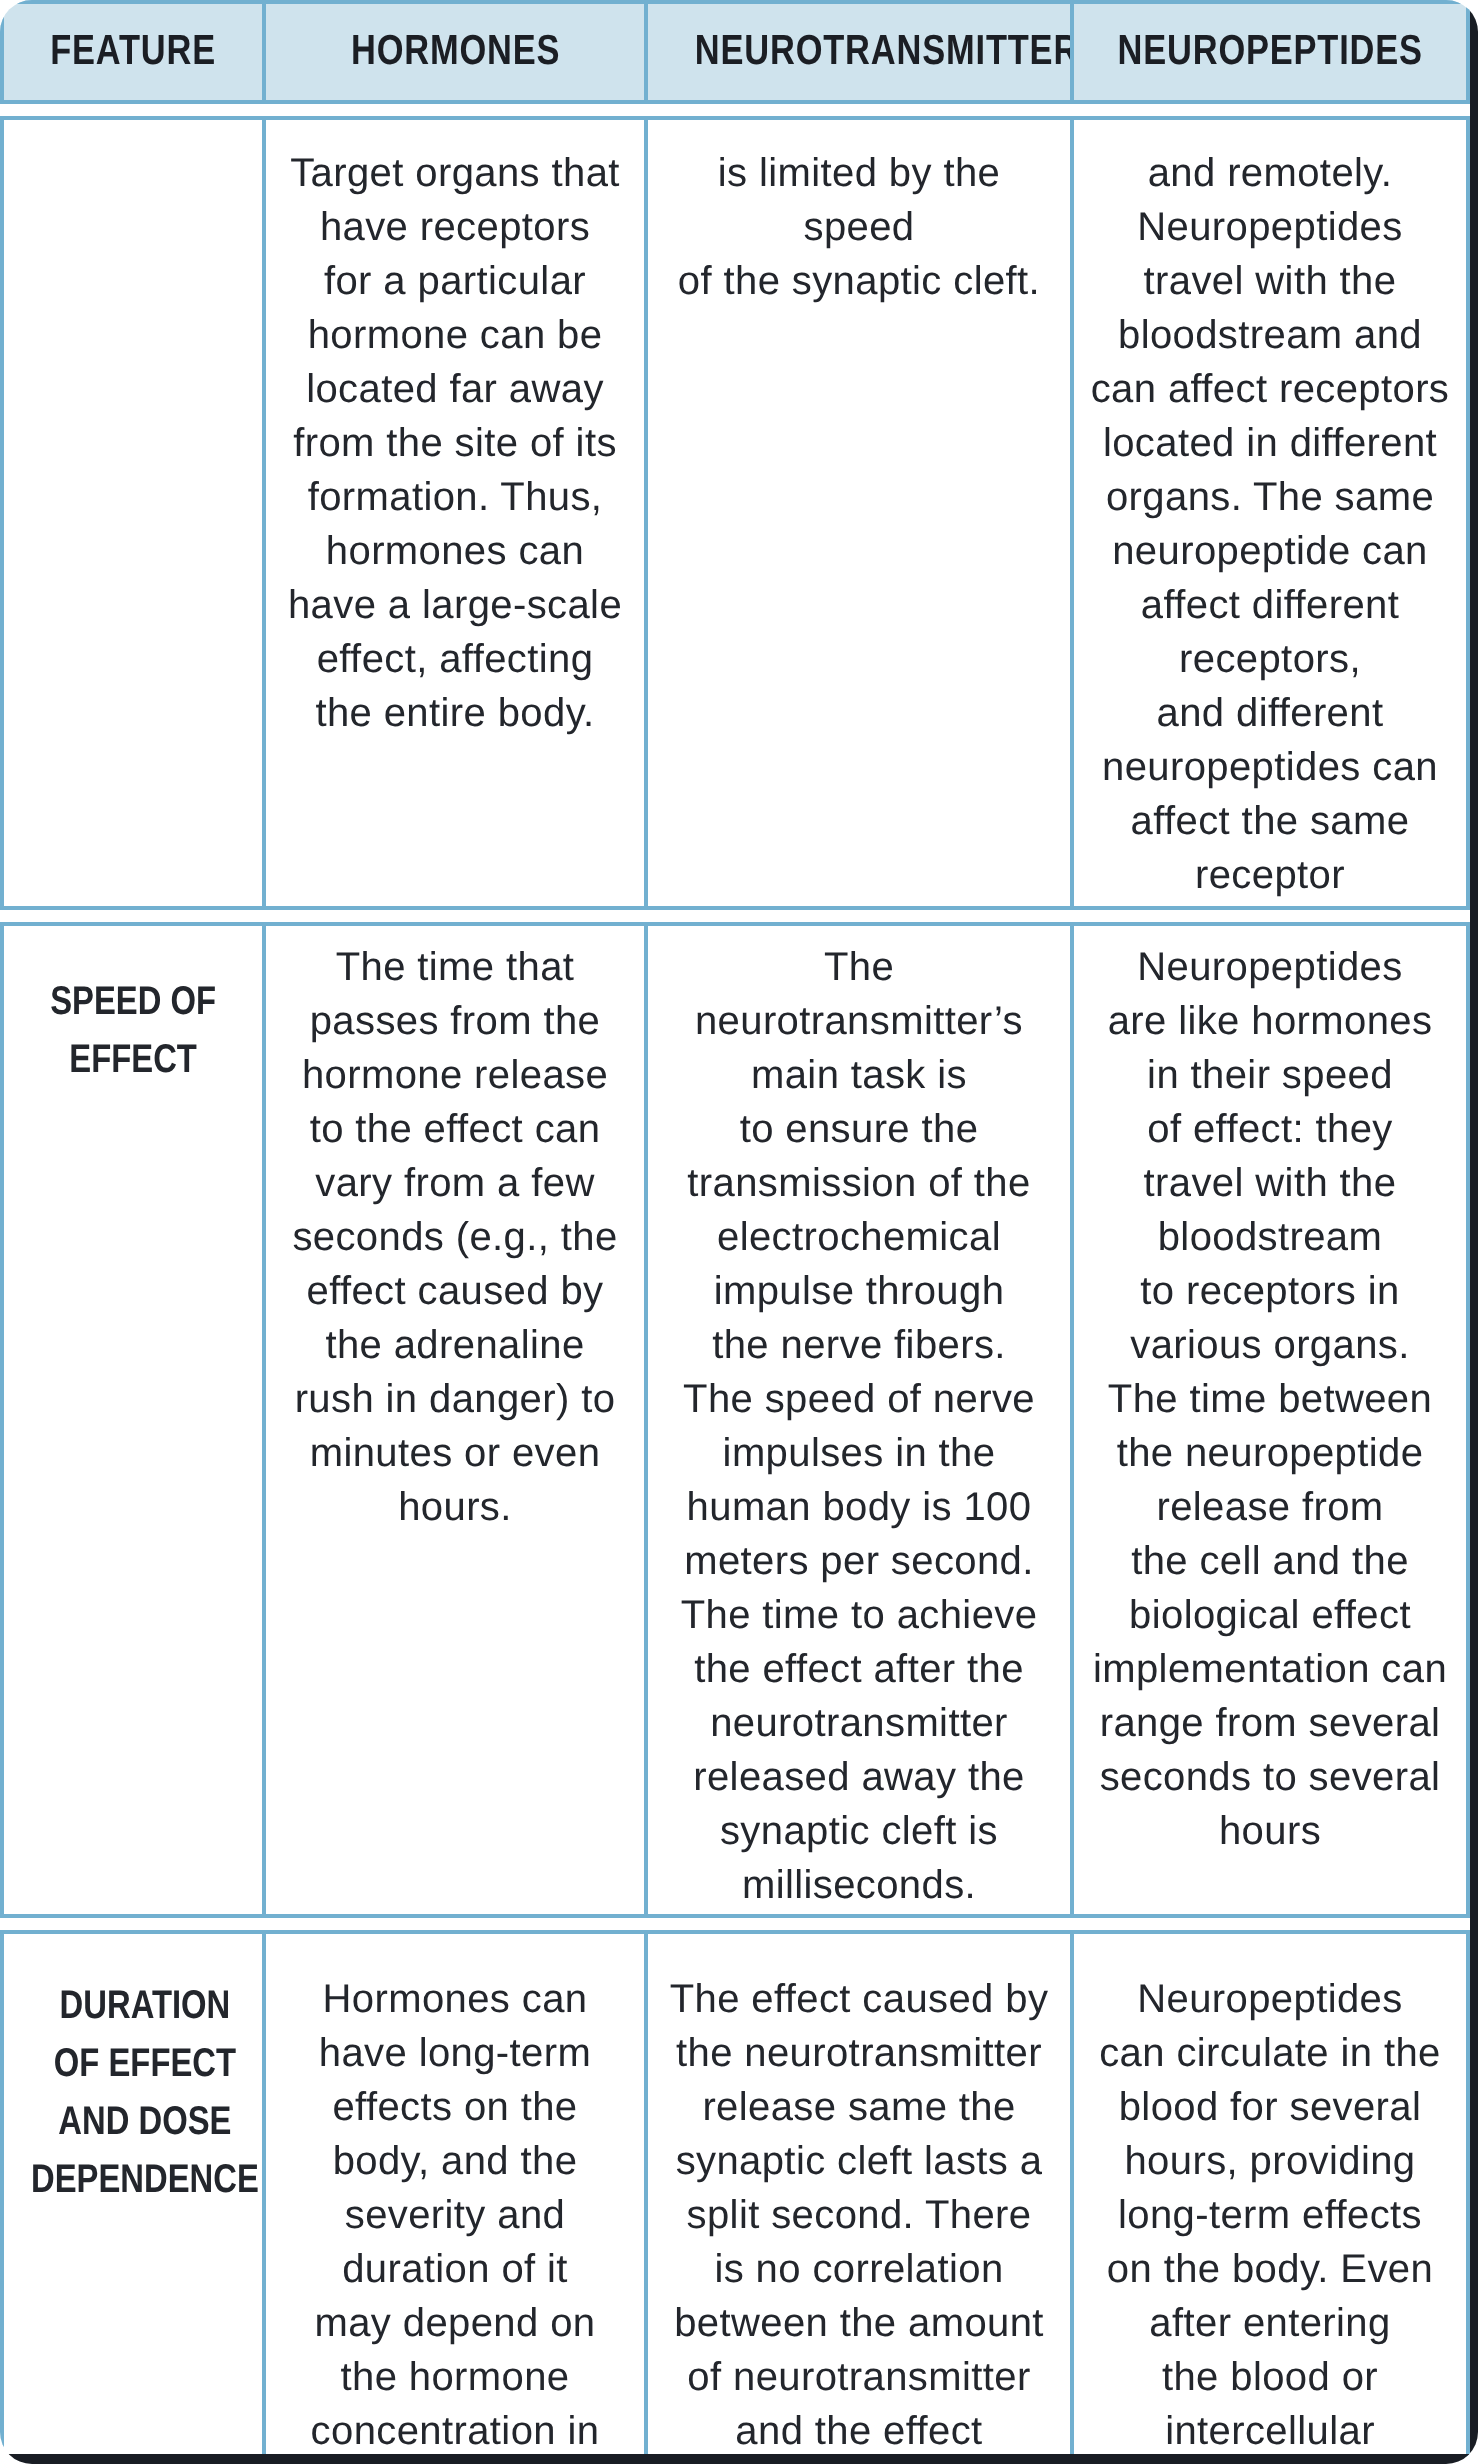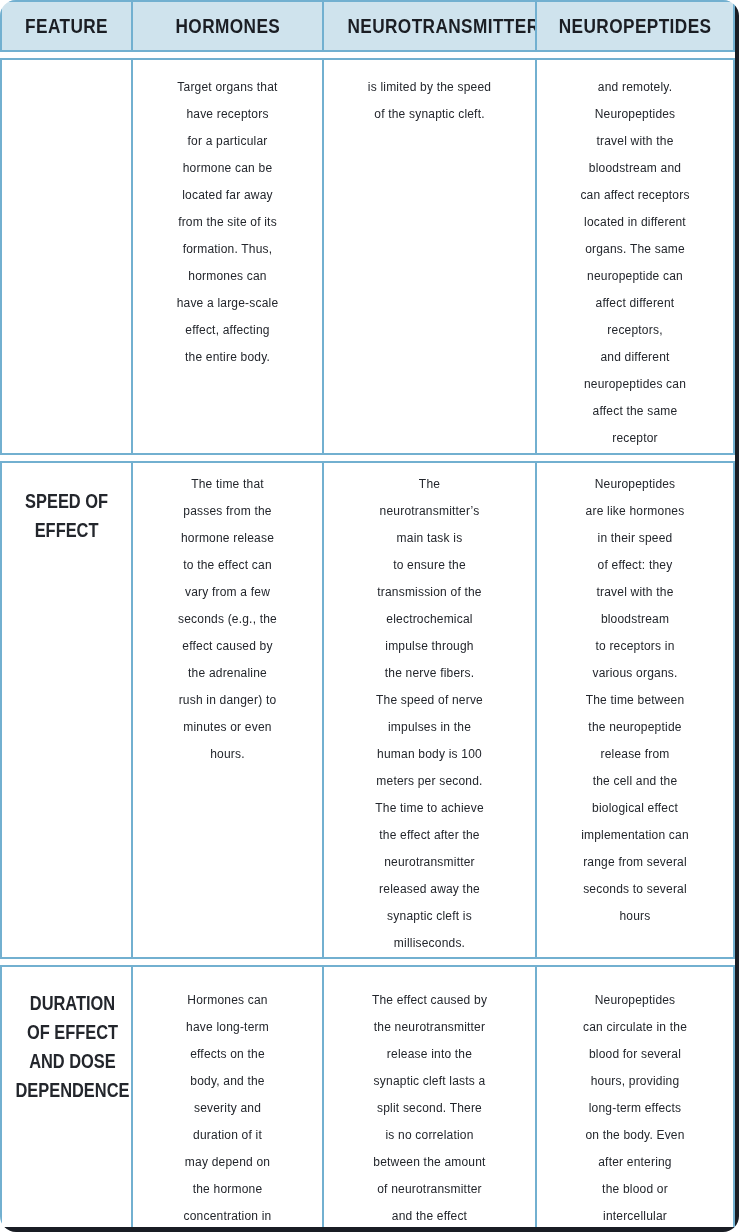--- a/index.html
+++ b/index.html
@@ -23,21 +23,21 @@
   th.hdr {
     height:52px; vertical-align:middle;
     background:#cfe3ed; color:#1b1e24;
     font-size:21px; font-weight:700; letter-spacing:0.5px;
   }
   .cond { display:inline-block; transform:scaleX(0.82); transform-origin:50% 50%; white-space:pre; }
   td.feat {
     font-size:20px; font-weight:700; line-height:29px;
   }
   td.body {
-    font-size:12px; line-height:27px; letter-spacing:0.2px;
+    font-size:20px; line-height:27px; letter-spacing:0.2px;
     padding:0 6px;
   }
   td.body .txt { white-space:pre-line; }
   tr.r1 td { height:397px; }
   tr.r2 td { height:498px; }
   tr.r3 td { height:400px; }
   tr.r1 td.body { padding-top:14px; }
   tr.r2 td.body { padding-top:8px; }
   tr.r3 td.body { padding-top:20px; }
   tr.r1 td.feat { padding-top:22px; }
@@ -171,21 +171,21 @@
 body, and the
 severity and
 duration of it
 may depend on
 the hormone
 concentration in</div>
           </td>
         <td class="body">
             <div class="txt">The effect caused by
 the neurotransmitter
-release into the
+release same the
 synaptic cleft lasts a
 split second. There
 is no correlation
 between the amount
 of neurotransmitter
 and the effect</div>
           </td>
         <td class="body">
             <div class="txt">Neuropeptides
 can circulate in the

